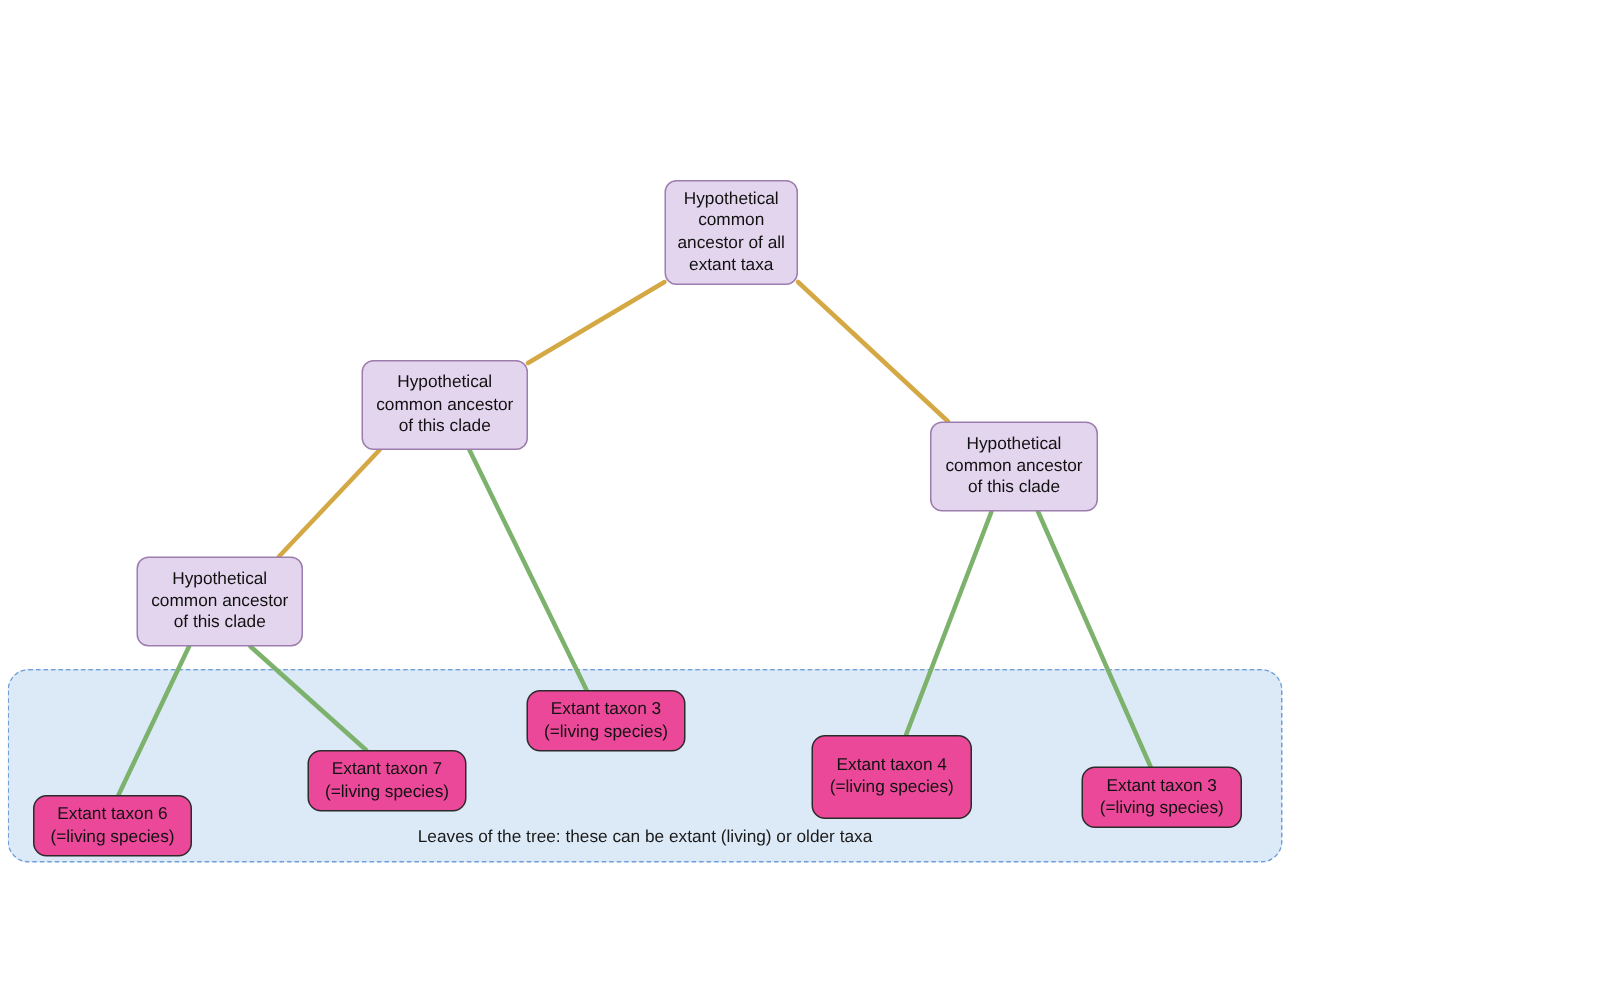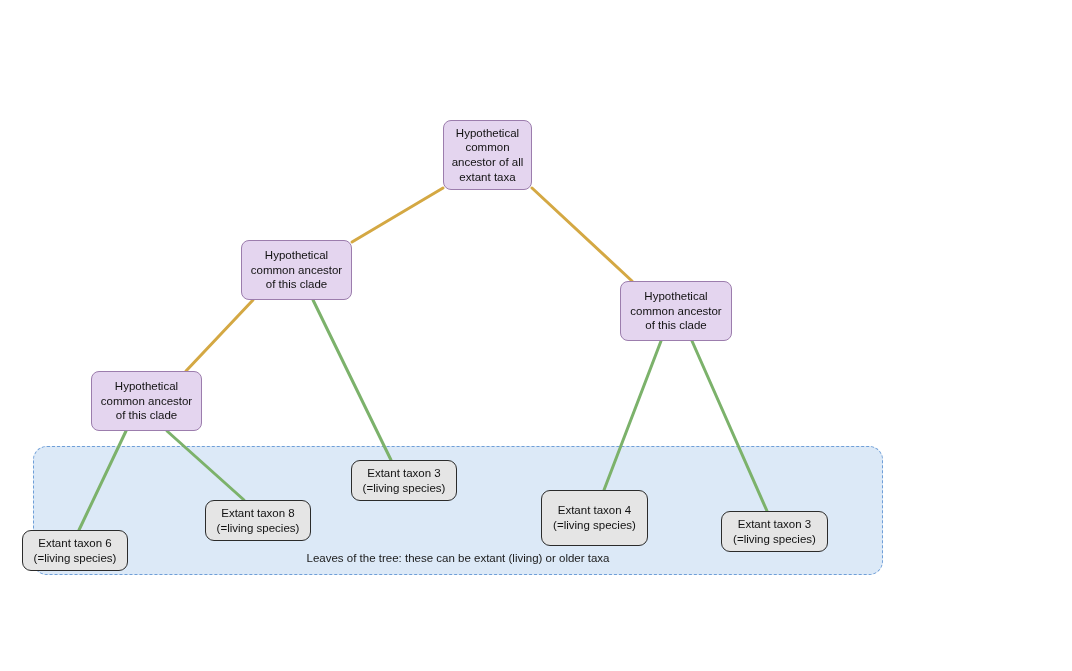--- a/index.html
+++ b/index.html
@@ -28,21 +28,20 @@
     width: 1072px;
     height: 671px;
     pointer-events: none;
   }
   .leaf-panel {
     position: absolute;
     box-sizing: border-box;
     background: #dce9f7;
     border: 1px dashed #6f9fd8;
     border-radius: 14px;
-    margin-left: 28px;
   }
   .panel-caption {
     position: absolute;
     width: 100%;
     text-align: center;
     bottom: 8px;
     font-size: 11.5px;
     color: #1a1a1a;
     line-height: 1.2;
   }
@@ -57,21 +56,21 @@
     font-size: 11.5px;
     line-height: 1.27;
     color: #111111;
     padding: 0 4px;
   }
   .node.internal {
     background: #e4d5ef;
     border: 1px solid #9c7dad;
   }
   .node.leaf {
-    background: #e5e5e5;
+    background: #ec4899;
     border: 1px solid #2b2b2b;
     border-radius: 9px;
   }
   .node-label {
     display: block;
     white-space: pre-line;
   }
 </style>
 </head>
 <body>
@@ -117,21 +116,21 @@
 common ancestor
 of this clade</span>
   </div>
 
   <div class="node leaf" style="left: 22px; top: 530px; width: 106px; height: 41px;">
     <span class="node-label">Extant taxon 6
 (=living species)</span>
   </div>
 
   <div class="node leaf" style="left: 205px; top: 500px; width: 106px; height: 41px;">
-    <span class="node-label">Extant taxon 8
+    <span class="node-label">Extant taxon 7
 (=living species)</span>
   </div>
 
   <div class="node leaf" style="left: 351px; top: 460px; width: 106px; height: 41px;">
     <span class="node-label">Extant taxon 3
 (=living species)</span>
   </div>
 
   <div class="node leaf" style="left: 541px; top: 490px; width: 107px; height: 56px;">
     <span class="node-label">Extant taxon 4

